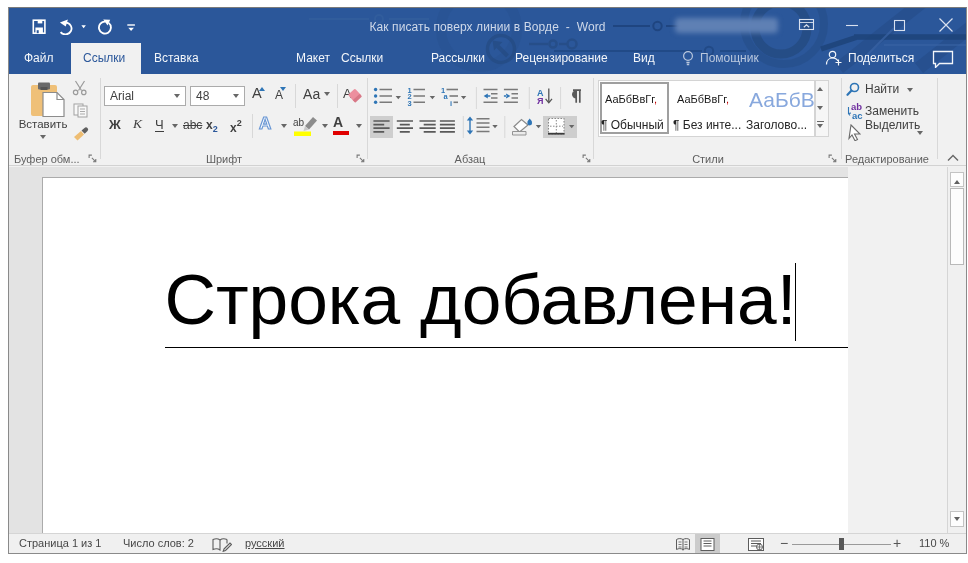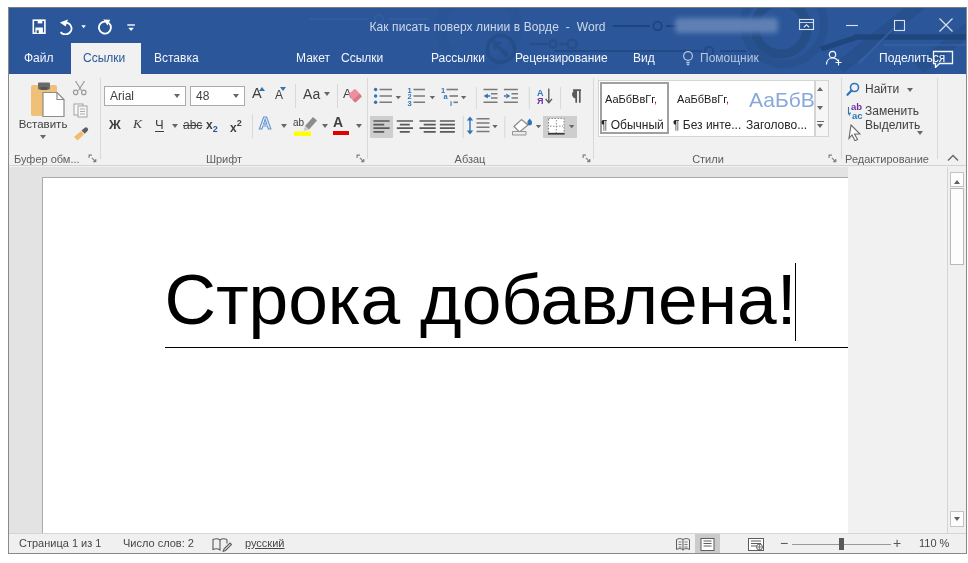--- a/index.html
+++ b/index.html
@@ -99,21 +99,21 @@
     <span class="tabt" style="left:422px;">Рассылки</span>
     <span class="tabt" style="left:506px;">Рецензирование</span>
     <span class="tabt" style="left:624px;">Вид</span>
     <span class="tabt" style="left:691px;color:#b9c7dd;text-align:right;">Помощник</span>
     <svg class="abs" style="left:672px;top:7px" width="14" height="17" viewBox="0 0 14 17">
           <g fill="none" stroke="#b9c7dd" stroke-width="1.2">
             <circle cx="7" cy="6" r="4.4"></circle>
             <path d="M5.4 12.5 h3.2 M5.8 14.5 h2.4" stroke-width="1.3"></path>
           </g>
         </svg>
-    <span class="tabt" style="left:870px;">Поделиться</span>
+    <span class="tabt" style="left:839px;">Поделиться</span>
     <svg class="abs" style="left:815px;top:6px" width="20" height="18" viewBox="0 0 20 18">
           <g fill="none" stroke="#f3f6fa" stroke-width="1.2">
             <circle cx="8.5" cy="5.5" r="3.2"></circle>
             <path d="M2.5 15.5 c0 -4.5 3 -6.5 6 -6.5 c2.5 0 4.5 1.2 5.4 3"></path>
             <path d="M14.5 10.5 v6 M11.5 13.5 h6"></path>
           </g>
         </svg>
     <svg class="abs" style="left:923px;top:7px" width="22" height="18" viewBox="0 0 22 18">
           <g fill="none" stroke="#f3f6fa" stroke-width="1.3">
             <path d="M1.5 1.5 h19 v12 h-13 l-4 4 v-4 h-2 z"></path>

